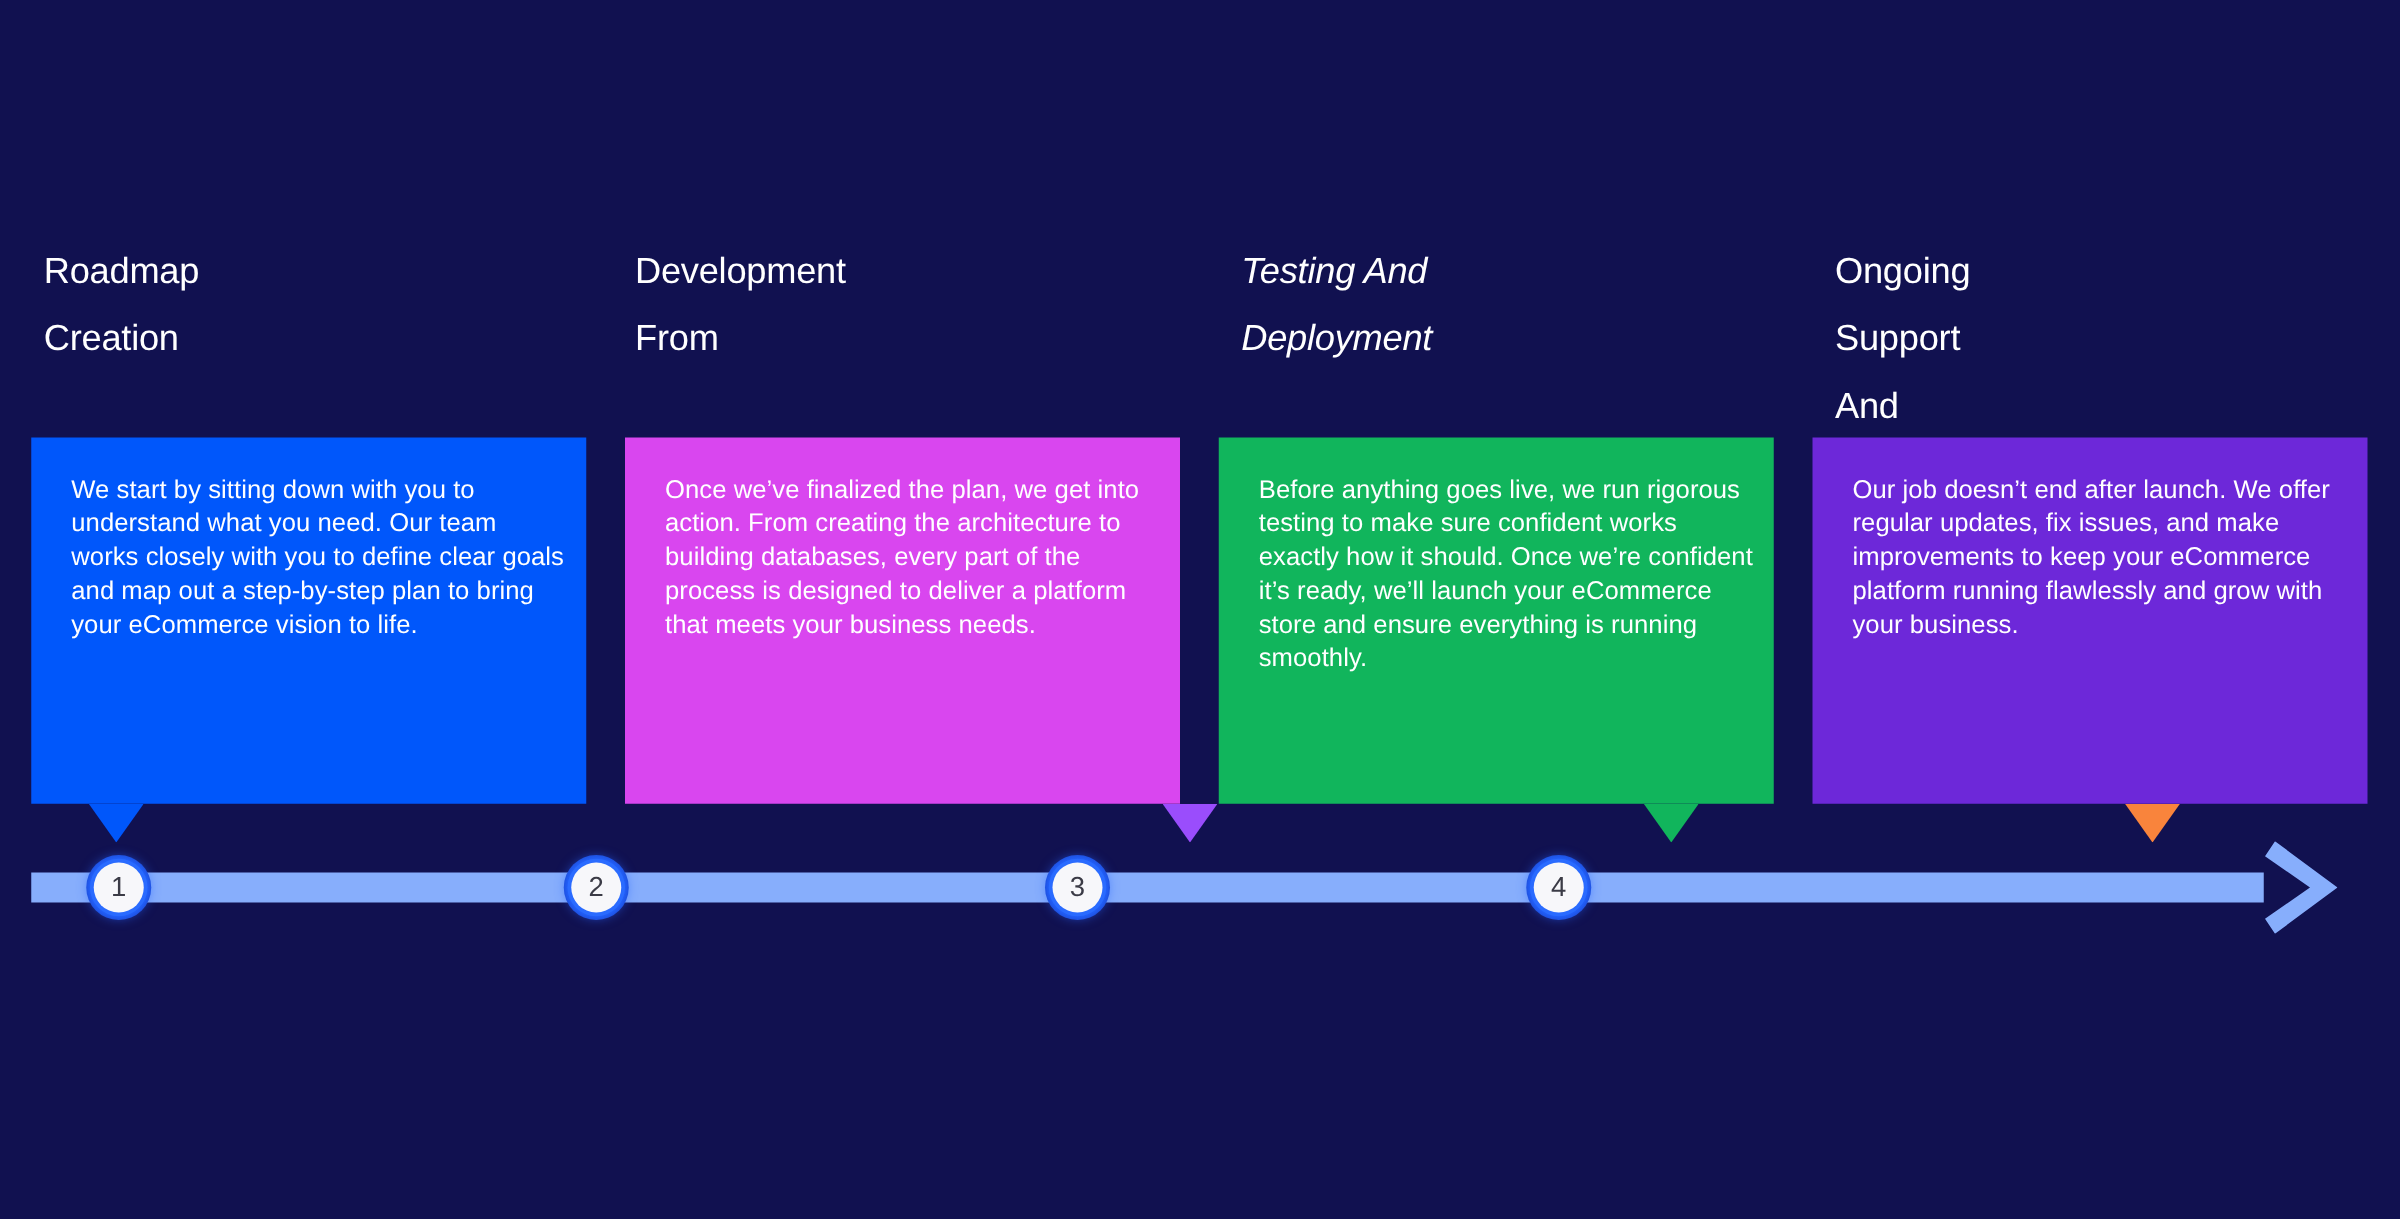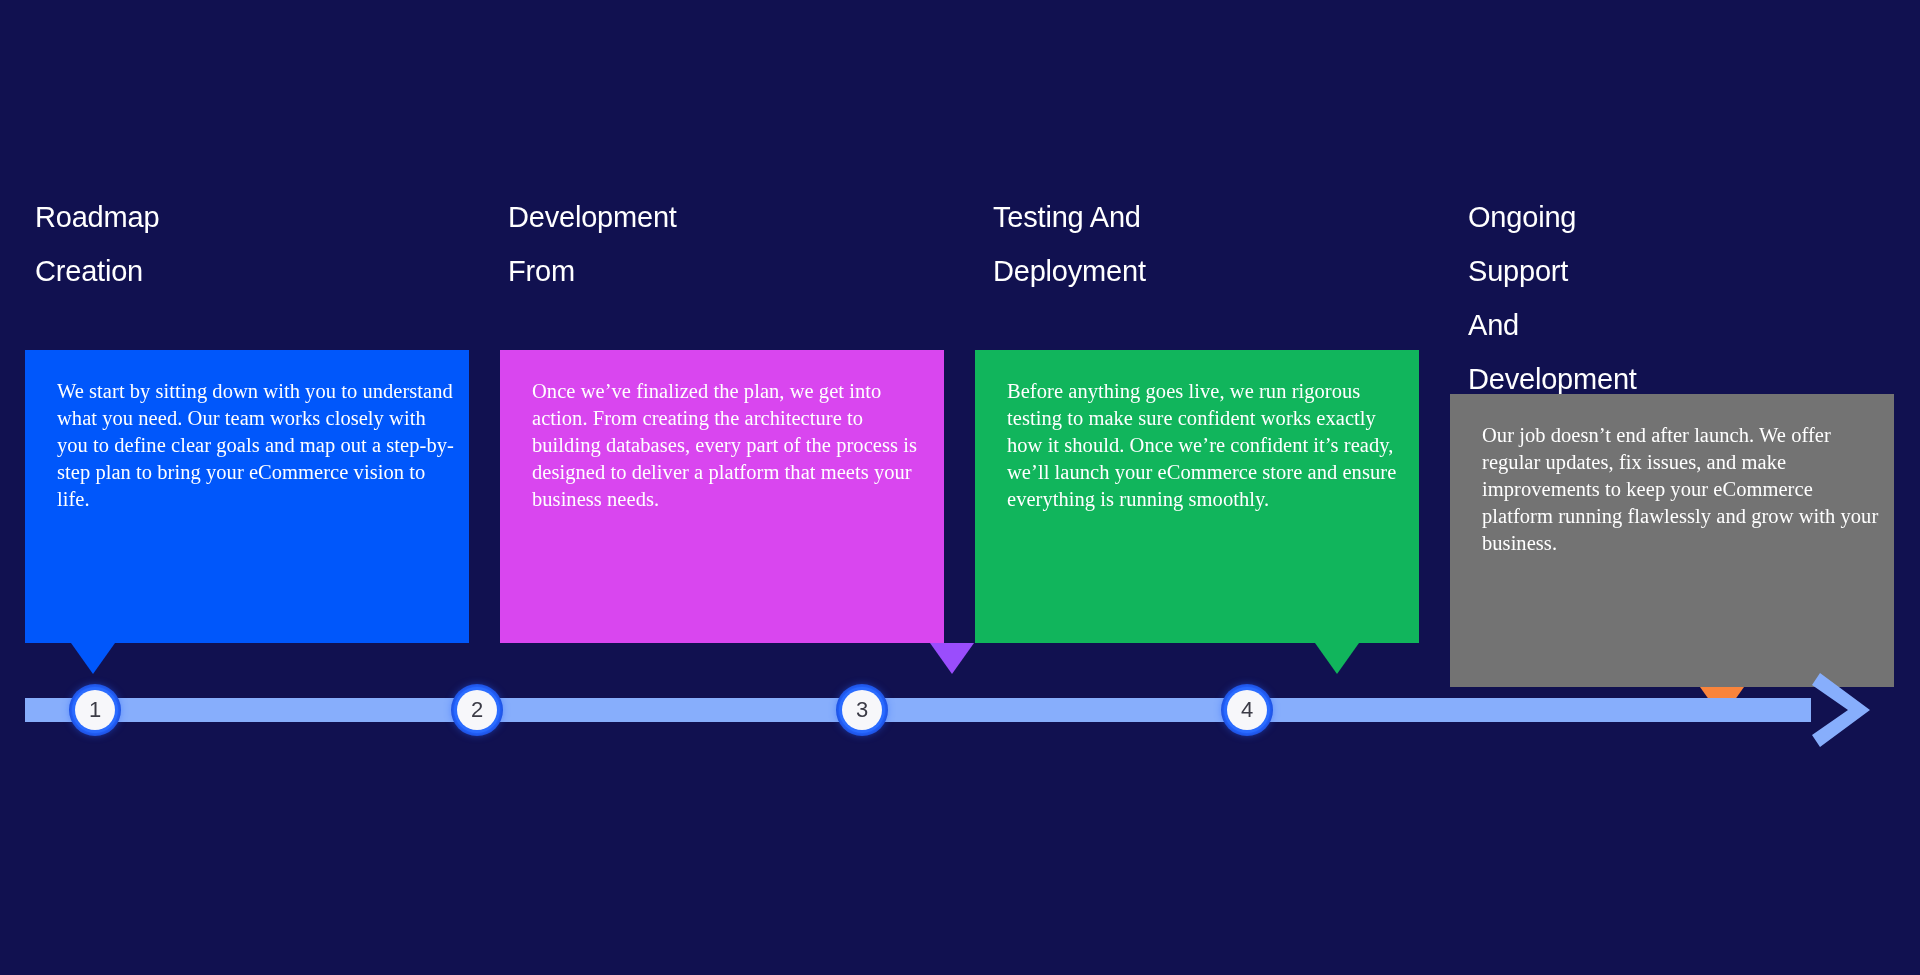--- a/index.html
+++ b/index.html
@@ -38,21 +38,20 @@
     position:absolute;
     top:350px;
     left:0;
     width:444px;
     height:293px;
   }
   .card-body {
     width:100%;
     height:100%;
     padding:28px 14px 0 32px;
-    font-family:Liberation Serif, serif;
   }
   .card-text {
     font-size:20.5px;
     line-height:27px;
     color:#ffffff;
     letter-spacing:0.05px;
   }
   
   .card-tail {
     position:absolute;
@@ -138,33 +137,33 @@
       <div class="step" style="left: 500px;">
         <div class="step-title" style="left: 8px;">Development From</div>
         <div class="card" style="background: #d946ef;">
           <div class="card-body">
             <p class="card-text">Once we’ve finalized the plan, we get into action. From creating the architecture to building databases, every part of the process is designed to deliver a platform that meets your business needs.</p>
           </div>
           <div class="card-tail" style="left: 430px; background: rgb(154, 77, 252);"></div>
         </div>
       </div>
       <div class="step" style="left: 975px;">
-        <div class="step-title" style="left: 18px;">Testing And
+        <div class="step-title" style="left: 18px; font-style: italic;">Testing And
 Deployment</div>
         <div class="card" style="background: rgb(17, 181, 92);">
           <div class="card-body">
             <p class="card-text">Before anything goes live, we run rigorous testing to make sure confident works exactly how it should. Once we’re confident it’s ready, we’ll launch your eCommerce store and ensure everything is running smoothly.</p>
           </div>
           <div class="card-tail" style="left: 340px; background: rgb(17, 181, 92);"></div>
         </div>
       </div>
       <div class="step" style="left: 1450px;">
         <div class="step-title" style="left: 18px;">Ongoing Support
 And Development</div>
-        <div class="card" style="background: #737373; margin-top: 44px;">
+        <div class="card" style="background: #6d28d9;">
           <div class="card-body">
             <p class="card-text">Our job doesn’t end after launch. We offer regular updates, fix issues, and make improvements to keep your eCommerce platform running flawlessly and grow with your business.</p>
           </div>
           <div class="card-tail" style="left: 250px; background: rgb(249, 132, 60);"></div>
         </div>
       </div>
     </div>
 
   <div id="timeline">
     <div id="timeline-bar"></div>

